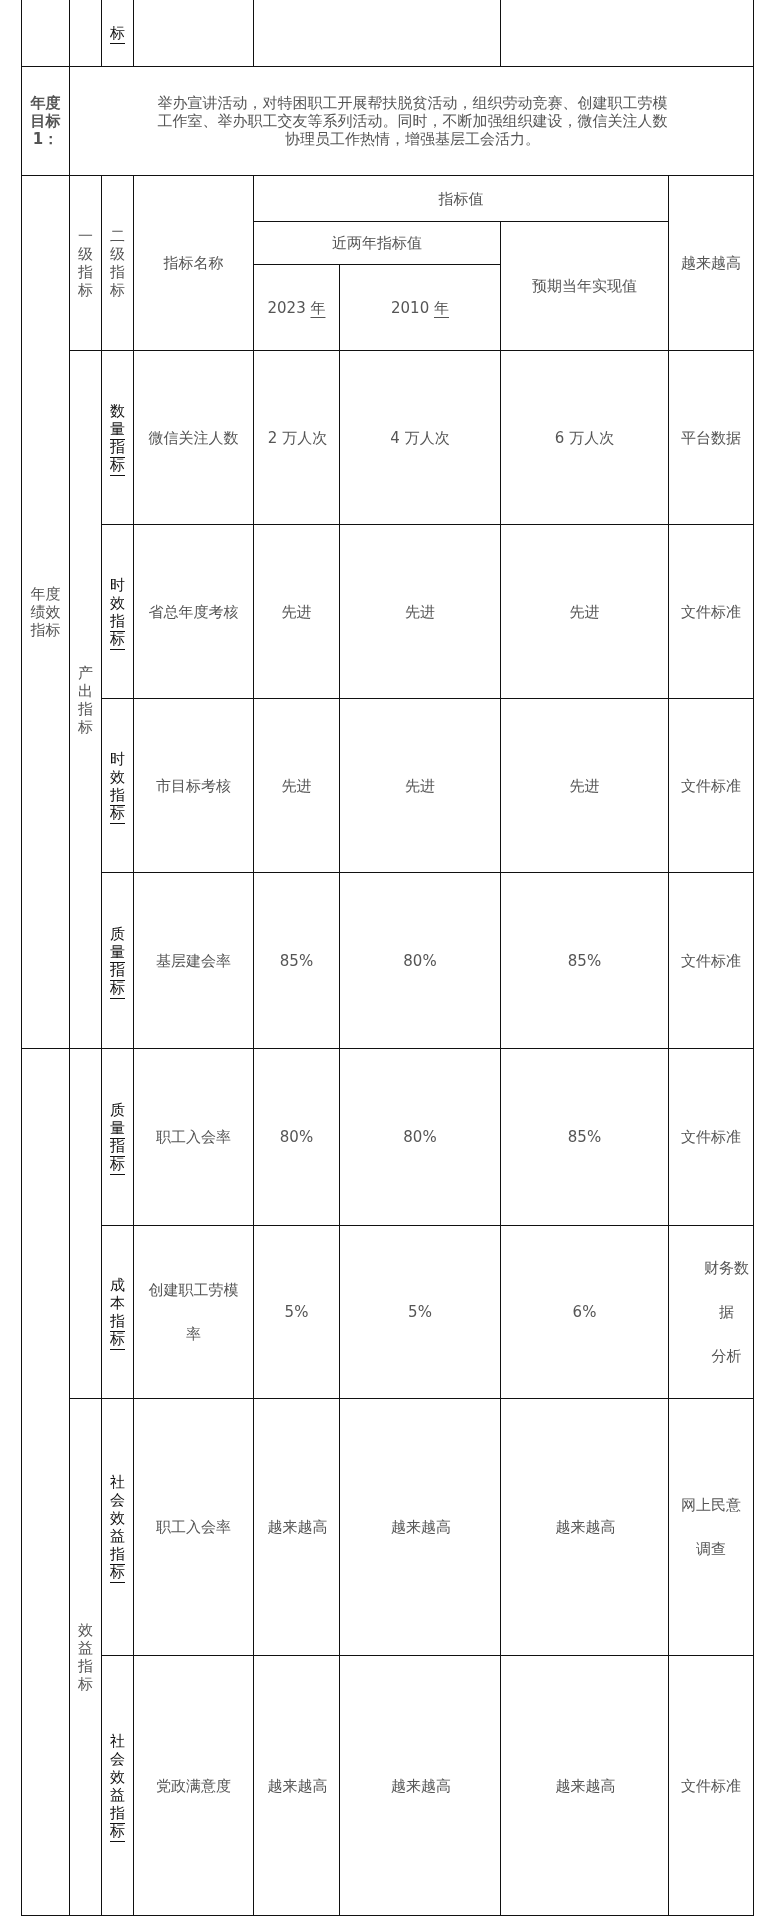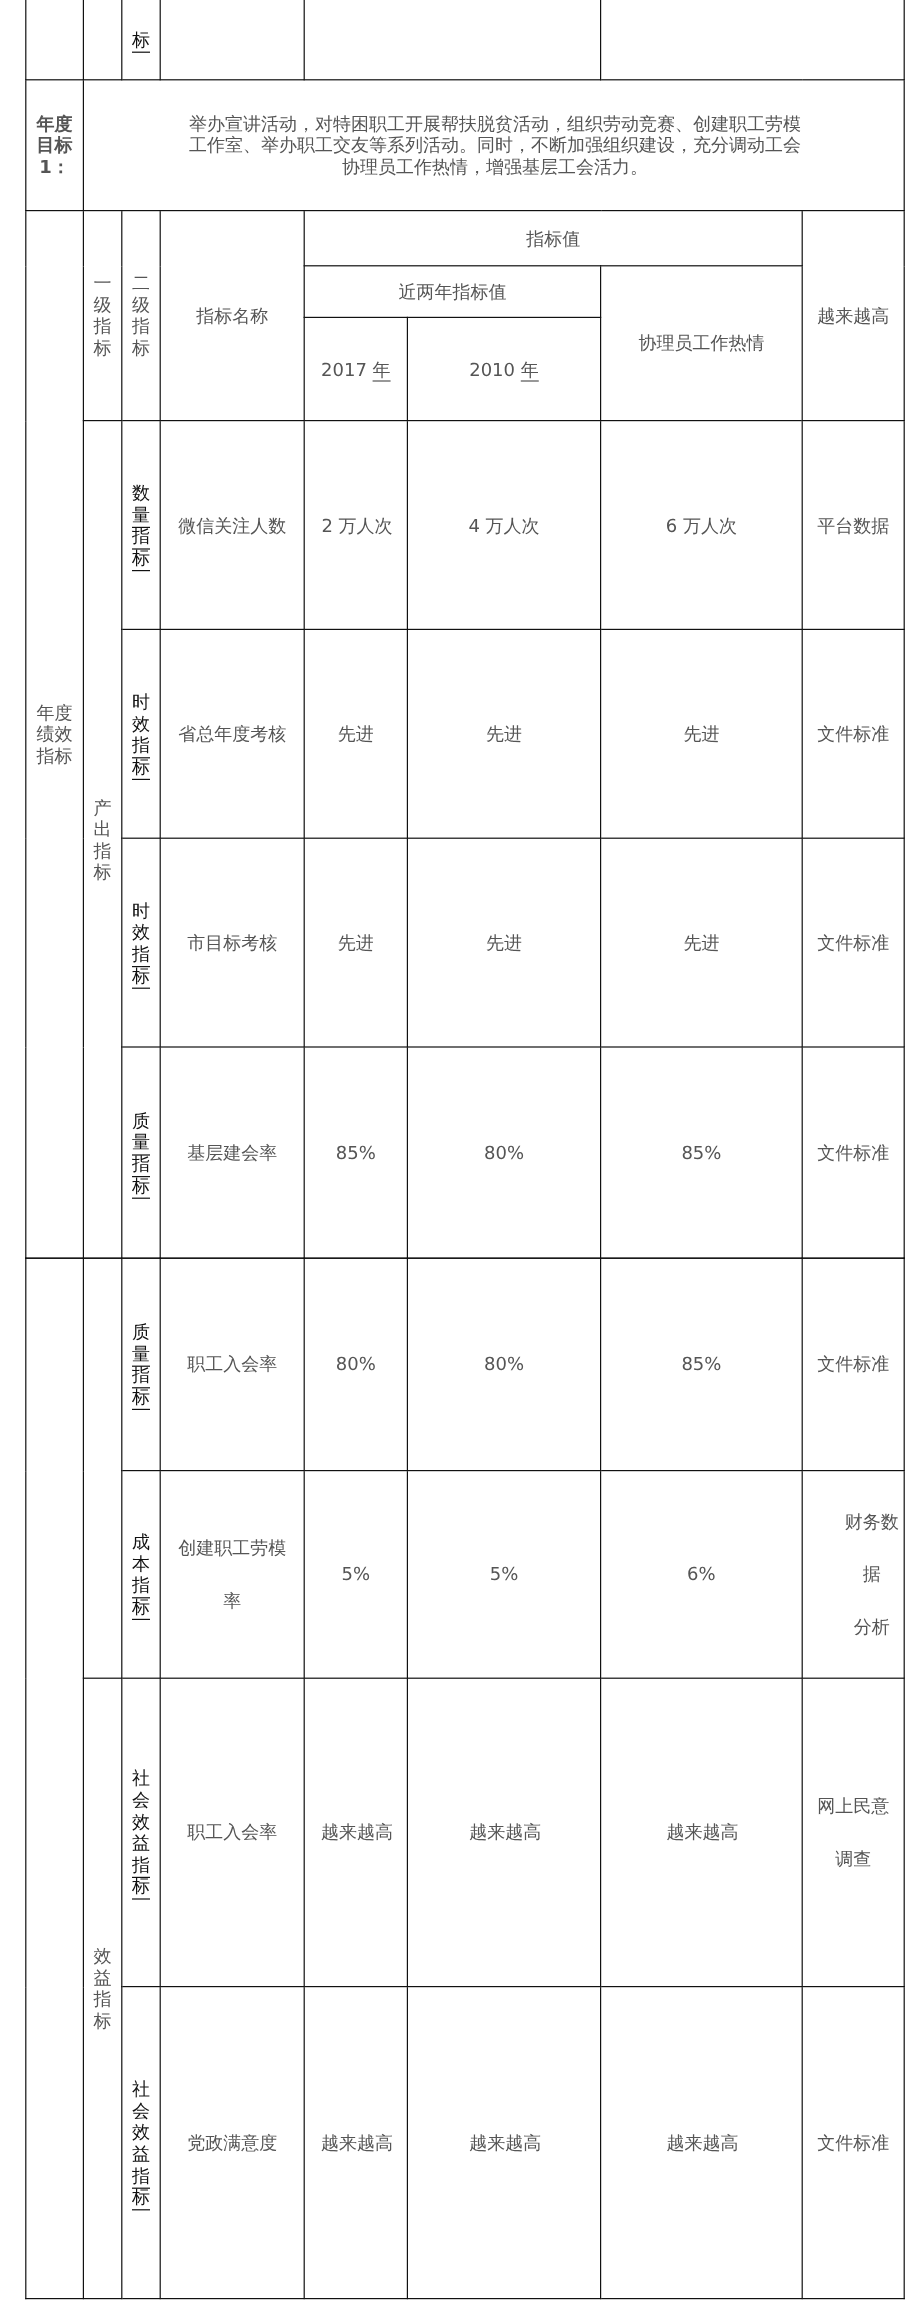--- a/index.html
+++ b/index.html
@@ -48,21 +48,21 @@
   </tr>
 
   <tr style="height:109px">
     <td class="goal-label">
       <div>年度</div>
       <div>目标</div>
       <div>1：</div>
     </td>
     <td colspan="7" class="goal-text">
       <div>举办宣讲活动，对特困职工开展帮扶脱贫活动，组织劳动竞赛、创建职工劳模</div>
-      <div>工作室、举办职工交友等系列活动。同时，不断加强组织建设，充分调动工会</div>
+      <div>工作室、举办职工交友等系列活动。同时，不断加强组织建设，微信关注人数</div>
       <div>协理员工作热情，增强基层工会活力。</div>
     </td>
   </tr>
 
   <tr style="height:46px">
     <td rowspan="7" class="ttl">
       <div>年度</div>
       <div>绩效</div>
       <div>指标</div>
     </td>
@@ -77,24 +77,24 @@
       <span>级</span>
       <span>指</span>
       <span>标</span>
     </td>
     <td rowspan="3">指标名称</td>
     <td colspan="3">指标值</td>
     <td rowspan="3">越来越高</td>
   </tr>
   <tr style="height:43px">
     <td colspan="2">近两年指标值</td>
-    <td rowspan="2">协理员工作热情</td>
+    <td rowspan="2">预期当年实现值</td>
   </tr>
   <tr style="height:86px">
-    <td class="hdr-year"><span>2017</span> <span class="u">年</span></td>
+    <td class="hdr-year"><span>2023</span> <span class="u">年</span></td>
     <td class="hdr-year"><span>2010</span> <span class="u">年</span></td>
   </tr>
 
   <tr style="height:174px">
     <td rowspan="4" class="vcol" style="vertical-align:middle;">
       <span>产</span>
       <span>出</span>
       <span>指</span>
       <span>标</span>
     </td>

